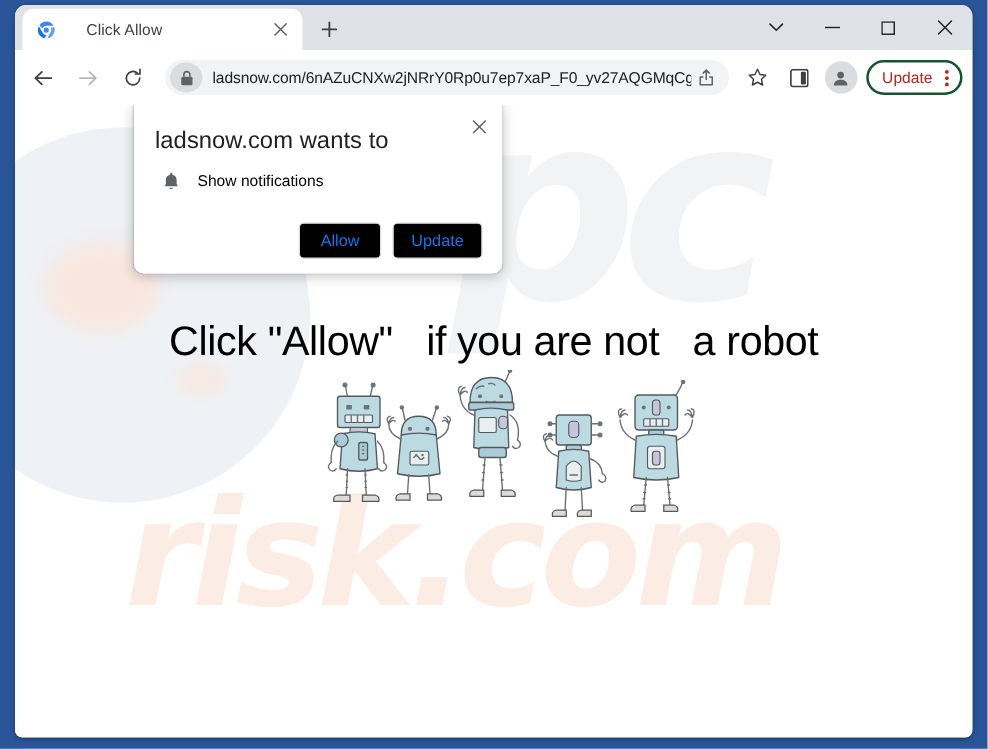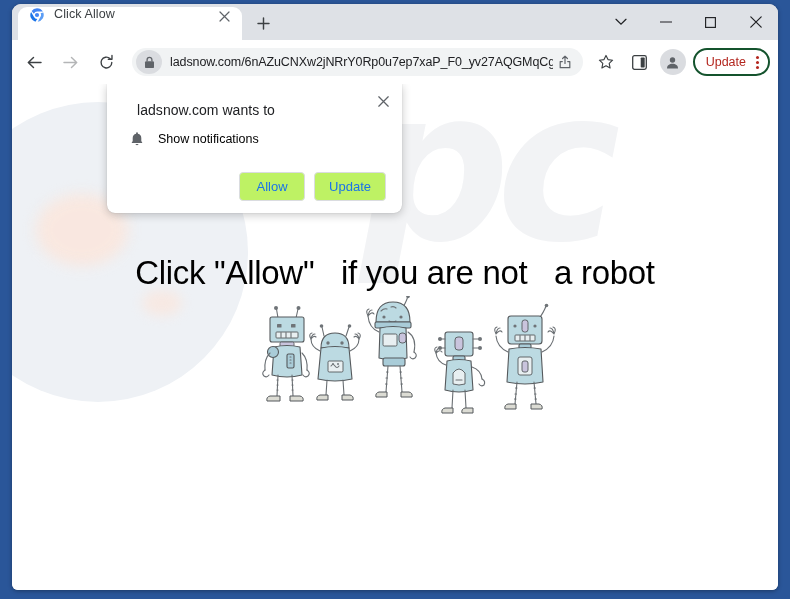--- a/index.html
+++ b/index.html
@@ -35,26 +35,27 @@
     height: 36px;
     background: #dee1e6;
     display: flex;
     align-items: flex-end;
     padding-left: 6px;
   }
 
   .tab {
     position: relative;
     display: flex;
+    align-items: center;
     width: 224px;
     height: 33px;
     background: #ffffff;
     border-radius: 9px 9px 0 0;
     padding: 0 9px 0 11px;
-    gap: 9px;
+    gap: 24px;
   }
 
   .tab-favicon {
     width: 16px; height: 16px;
     flex: 0 0 16px;
     position: relative;
   }
   .tab-favicon svg { display: block; }
 
   .tab-title {
@@ -304,23 +305,23 @@
 
   .perm-close {
     position: absolute;
     right: 8px; top: 6px;
     width: 22px; height: 22px;
     display: flex; align-items: center; justify-content: center;
     color: #5f6368;
   }
 
   .perm-title {
-    font-size: 14px;
+    font-size: 19px;
     color: #202124;
-    margin: 2px 0 12px 14px;
+    margin: 2px 0 12px 1px;
     letter-spacing: 0.05px;
   }
 
   .perm-row {
     display: flex;
     align-items: center;
     gap: 13px;
     margin: 0 0 24px 5px;
   }
   .perm-row .bell { width: 17px; height: 18px; flex: 0 0 17px; display:flex; align-items:center; justify-content:center; }
@@ -333,21 +334,21 @@
     display: flex;
     justify-content: flex-end;
     gap: 9px;
     padding-bottom: 2px;
   }
   .perm-btn {
     min-width: 66px;
     height: 29px;
     border: 1px solid #dadce0;
     border-radius: 4px;
-    background: #bef264;
+    background: #000000;
     color: #1a73e8;
     font-size: 13px;
     font-family: "Liberation Sans", sans-serif;
     display: flex; align-items: center; justify-content: center;
     padding: 0 14px;
     cursor: pointer;
   }
 </style>
 </head>
 <body>
@@ -471,20 +472,21 @@
         </span>
     </div>
   </div>
 
   <div class="viewport">
 
     <div class="wm-pc">pc</div>
     <div class="wm-circle"></div>
     <div class="wm-blob"></div>
     <div class="wm-blob2"></div>
+    <div class="wm-risk">risk.com</div>
 
     <div class="page-heading">Click "Allow"   if you are not   a robot</div>
 
     <div class="robots">
       <svg viewBox="0 0 306 128" xmlns="http://www.w3.org/2000/svg">
         <defs>
           <style>
             .rb { fill:#bcdae2; stroke:#55595c; stroke-width:1.1; stroke-linejoin:round; }
             .rb2 { fill:#a9ccd8; stroke:#55595c; stroke-width:1.1; }
             .rl { fill:none; stroke:#6a6f73; stroke-width:1.1; stroke-linecap:round; }

